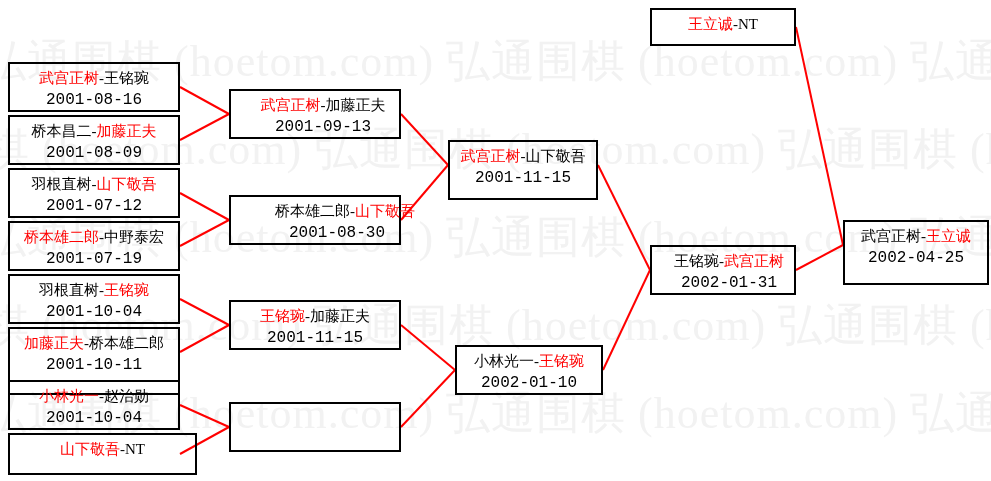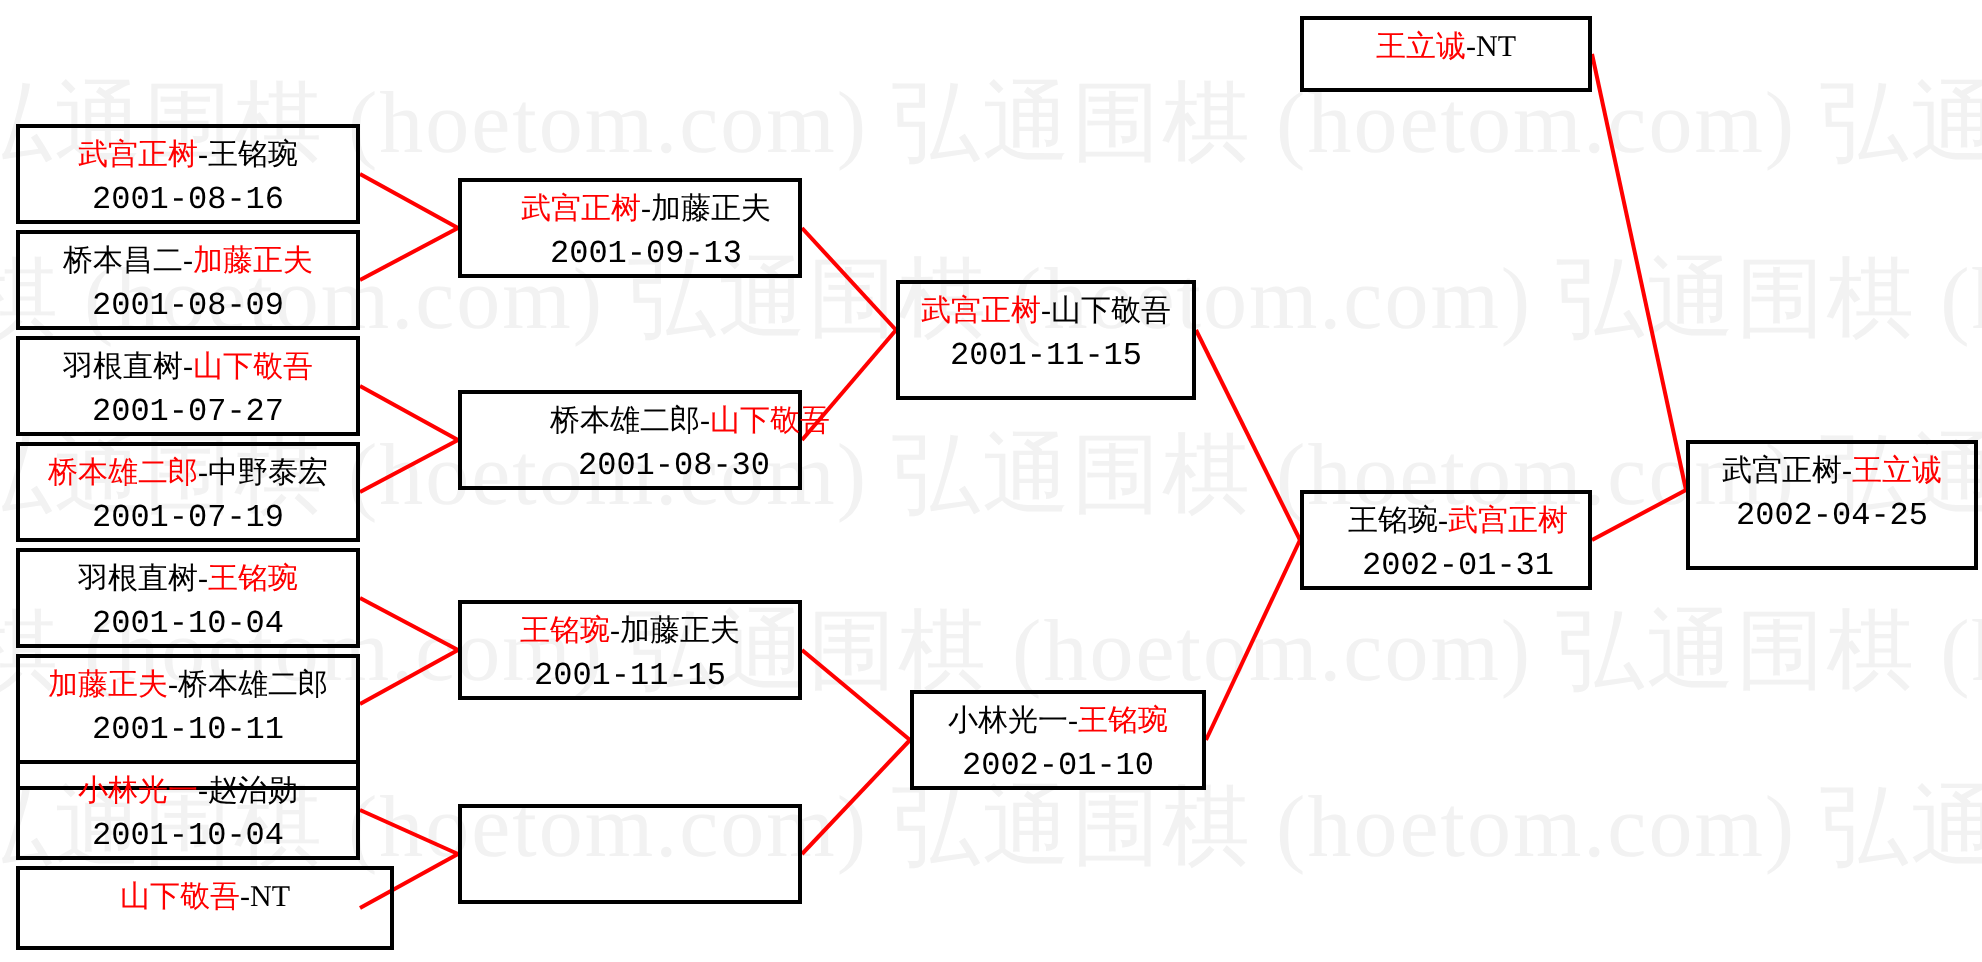--- a/index.html
+++ b/index.html
@@ -107,21 +107,21 @@
       <div class="match" id="box-r1m1" style="left: 8px; top: 62px; width: 172px; height: 50px;">
         <div class="players"><span class="win">武宫正树</span><span class="sep">-</span><span class="lose">王铭琬</span></div>
         <div class="date">2001-08-16</div>
       </div>
       <div class="match" id="box-r1m2" style="left: 8px; top: 115px; width: 172px; height: 50px;">
         <div class="players"><span class="lose">桥本昌二</span><span class="sep">-</span><span class="win">加藤正夫</span></div>
         <div class="date">2001-08-09</div>
       </div>
       <div class="match" id="box-r1m3" style="left: 8px; top: 168px; width: 172px; height: 50px;">
         <div class="players"><span class="lose">羽根直树</span><span class="sep">-</span><span class="win">山下敬吾</span></div>
-        <div class="date">2001-07-27</div>
+        <div class="date">2001-07-12</div>
       </div>
       <div class="match" id="box-r1m4" style="left: 8px; top: 221px; width: 172px; height: 50px;">
         <div class="players"><span class="win">桥本雄二郎</span><span class="sep">-</span><span class="lose">中野泰宏</span></div>
         <div class="date">2001-07-19</div>
       </div>
       <div class="match" id="box-r1m5" style="left: 8px; top: 274px; width: 172px; height: 50px;">
         <div class="players"><span class="lose">羽根直树</span><span class="sep">-</span><span class="win">王铭琬</span></div>
         <div class="date">2001-10-04</div>
       </div>
       <div class="match" id="box-r1m6" style="left: 8px; top: 327px; width: 172px; height: 68px;">

